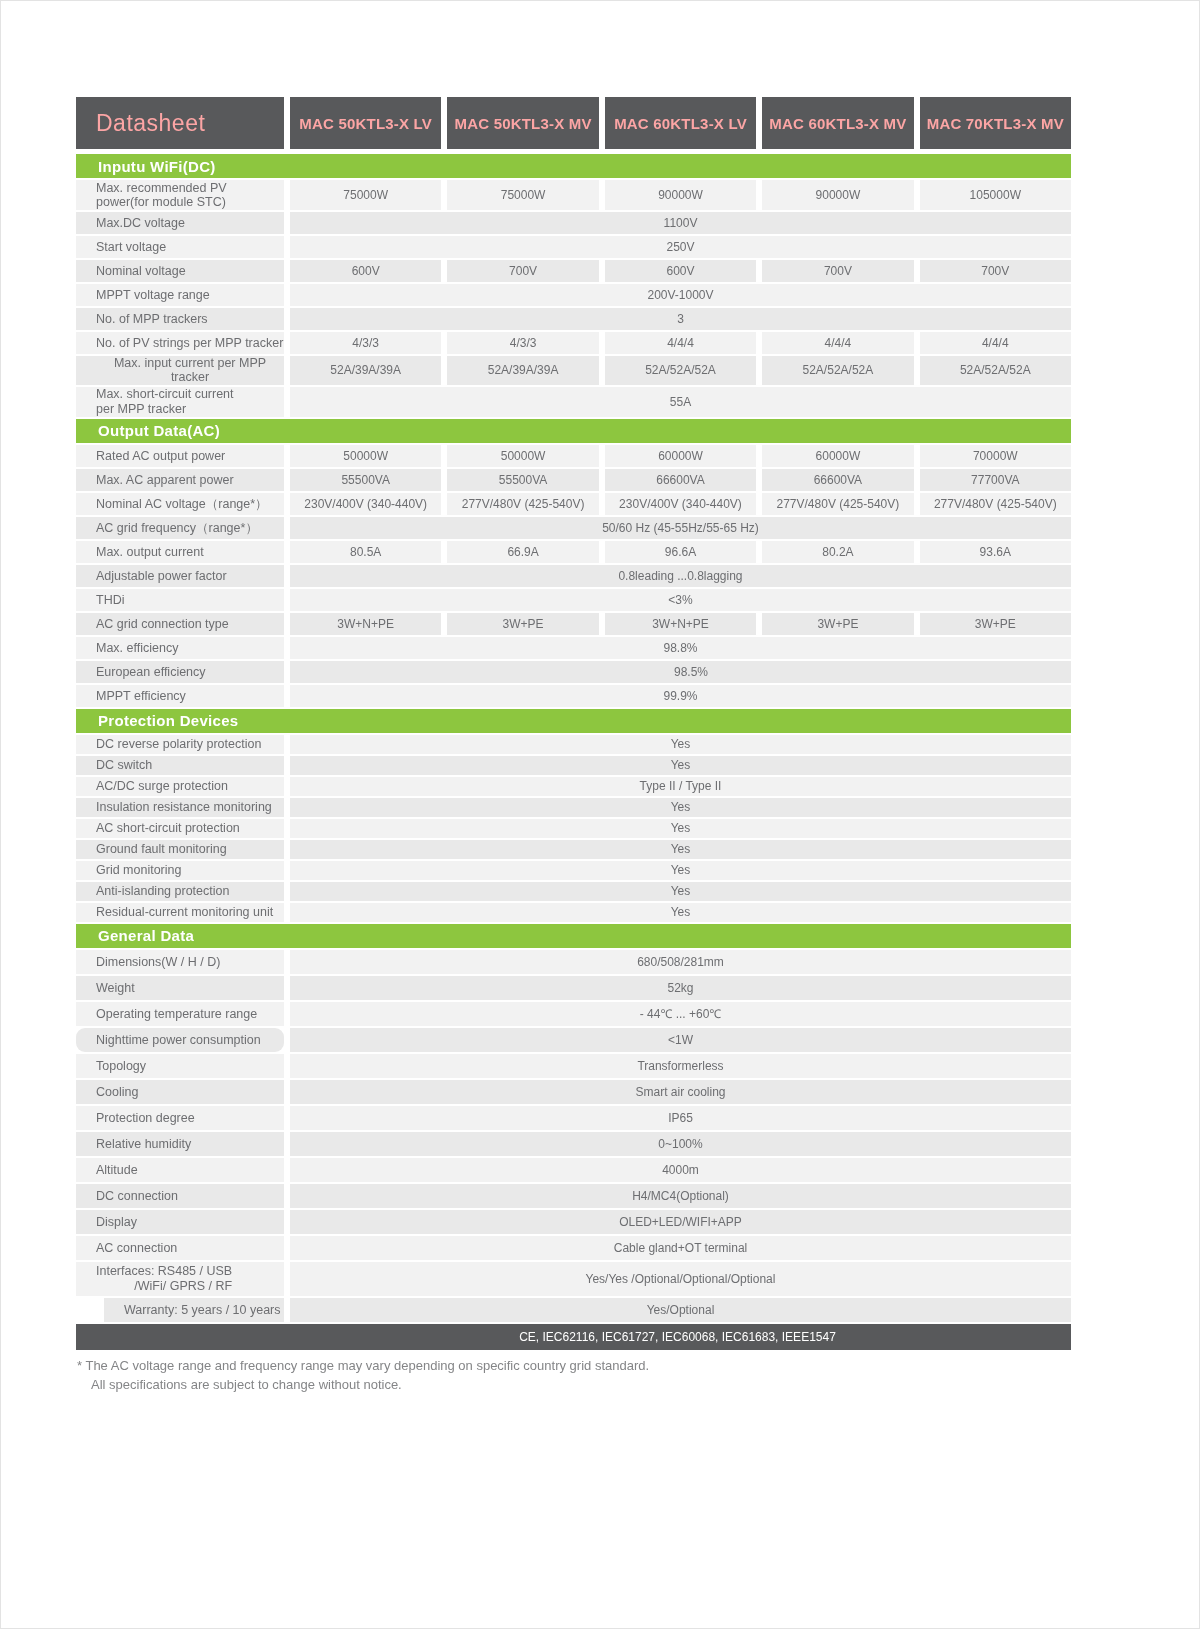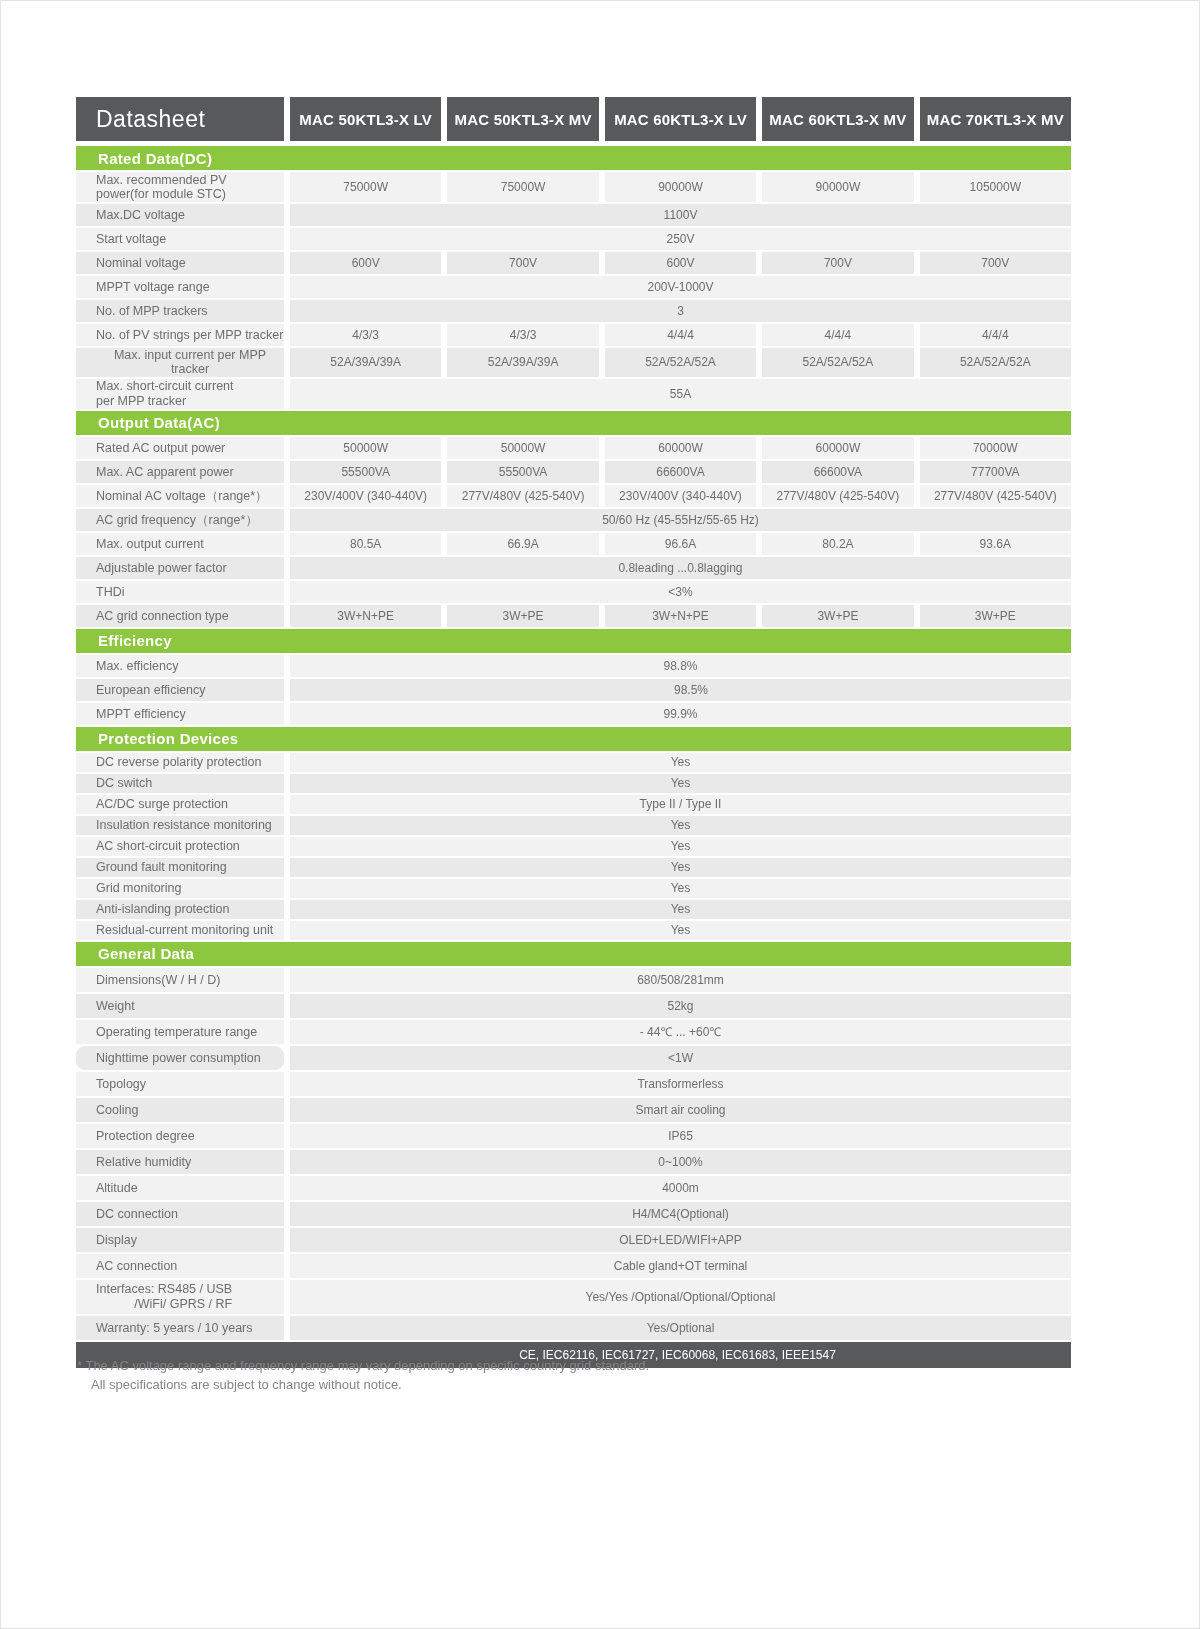--- a/index.html
+++ b/index.html
@@ -17,21 +17,21 @@
   .table{
     position:absolute;left:75px;top:96px;width:995px;
   }
   .grid{
     display:grid;
     grid-template-columns:208px repeat(5,1fr);
     column-gap:6px;
   }
   .header-row{margin-bottom:5px;}
   .header-row .cell{
-    background:#58595b;color:#ffffff;height:44px;
+    background:#58595b;color:#fca5a5;height:52px;
     display:flex;align-items:center;justify-content:center;
     font-size:15px;font-weight:bold;letter-spacing:0.2px;
   }
   .header-row .datasheet-cell{
     justify-content:flex-start;padding-left:20px;
     font-size:23px;font-weight:400;letter-spacing:0.5px;
   }
   .section-bar{
     background:#8dc63f;color:#fff;
     height:24px;display:flex;align-items:center;
@@ -74,21 +74,21 @@
       <div class="cell datasheet-cell">Datasheet</div>
 
     <div class="cell">MAC 50KTL3-X LV</div>
         <div class="cell">MAC 50KTL3-X MV</div>
         <div class="cell">MAC 60KTL3-X LV</div>
         <div class="cell">MAC 60KTL3-X MV</div>
         <div class="cell">MAC 70KTL3-X MV</div>
       </div>
 
     <div id="sections">
-        <div class="section-bar">Rated Data(DC)</div>
+        <div class="section-bar">Inputu WiFi(DC)</div>
         <div class="grid row">
           <div class="cell label-cell stripe-a" style="min-height: 30px;">Max. recommended PV
 power(for module STC)</div>
           <div class="cell value-cell stripe-a" style="min-height: 30px;">75000W</div>
           <div class="cell value-cell stripe-a" style="min-height: 30px;">75000W</div>
           <div class="cell value-cell stripe-a" style="min-height: 30px;">90000W</div>
           <div class="cell value-cell stripe-a" style="min-height: 30px;">90000W</div>
           <div class="cell value-cell stripe-a" style="min-height: 30px;">105000W</div>
         </div>
         <div class="grid row">
@@ -182,21 +182,20 @@
           <div class="cell span-cell stripe-a" style="min-height: 22px;">&lt;3%</div>
         </div>
         <div class="grid row">
           <div class="cell label-cell stripe-b" style="min-height: 22px;">AC grid connection type</div>
           <div class="cell value-cell stripe-b" style="min-height: 22px;">3W+N+PE</div>
           <div class="cell value-cell stripe-b" style="min-height: 22px;">3W+PE</div>
           <div class="cell value-cell stripe-b" style="min-height: 22px;">3W+N+PE</div>
           <div class="cell value-cell stripe-b" style="min-height: 22px;">3W+PE</div>
           <div class="cell value-cell stripe-b" style="min-height: 22px;">3W+PE</div>
         </div>
-        <div class="section-bar">Efficiency</div>
         <div class="grid row">
           <div class="cell label-cell stripe-a" style="min-height: 22px;">Max. efficiency</div>
           <div class="cell span-cell stripe-a" style="min-height: 22px;">98.8%</div>
         </div>
         <div class="grid row">
           <div class="cell label-cell stripe-b" style="min-height: 22px;">European efficiency</div>
           <div class="cell span-cell stripe-b" style="min-height: 22px; padding-left: 21px;">98.5%</div>
         </div>
         <div class="grid row">
           <div class="cell label-cell stripe-a" style="min-height: 22px;">MPPT efficiency</div>
@@ -287,21 +286,21 @@
         <div class="grid row">
           <div class="cell label-cell stripe-a" style="min-height: 24px;">AC connection</div>
           <div class="cell span-cell stripe-a" style="min-height: 24px;">Cable gland+OT terminal</div>
         </div>
         <div class="grid row">
           <div class="cell label-cell stripe-a" style="min-height: 34px; text-align: right;">Interfaces: RS485 / USB
 /WiFi/ GPRS / RF</div>
           <div class="cell span-cell stripe-a" style="min-height: 34px;">Yes/Yes /Optional/Optional/Optional</div>
         </div>
         <div class="grid row">
-          <div class="cell label-cell stripe-b" style="min-height: 24px;">Warranty: 5 years / 10 years</div>
+          <div class="cell label-cell stripe-b" style="min-height: 24px; margin-left: 28px;">Warranty: 5 years / 10 years</div>
           <div class="cell span-cell stripe-b" style="min-height: 24px;">Yes/Optional</div>
         </div>
       </div>
 
     <div class="footer-row">
       <div class="footer-label"></div>
       <div class="footer-value">CE, IEC62116, IEC61727, IEC60068, IEC61683, IEEE1547</div>
     </div>
   </div>
 

